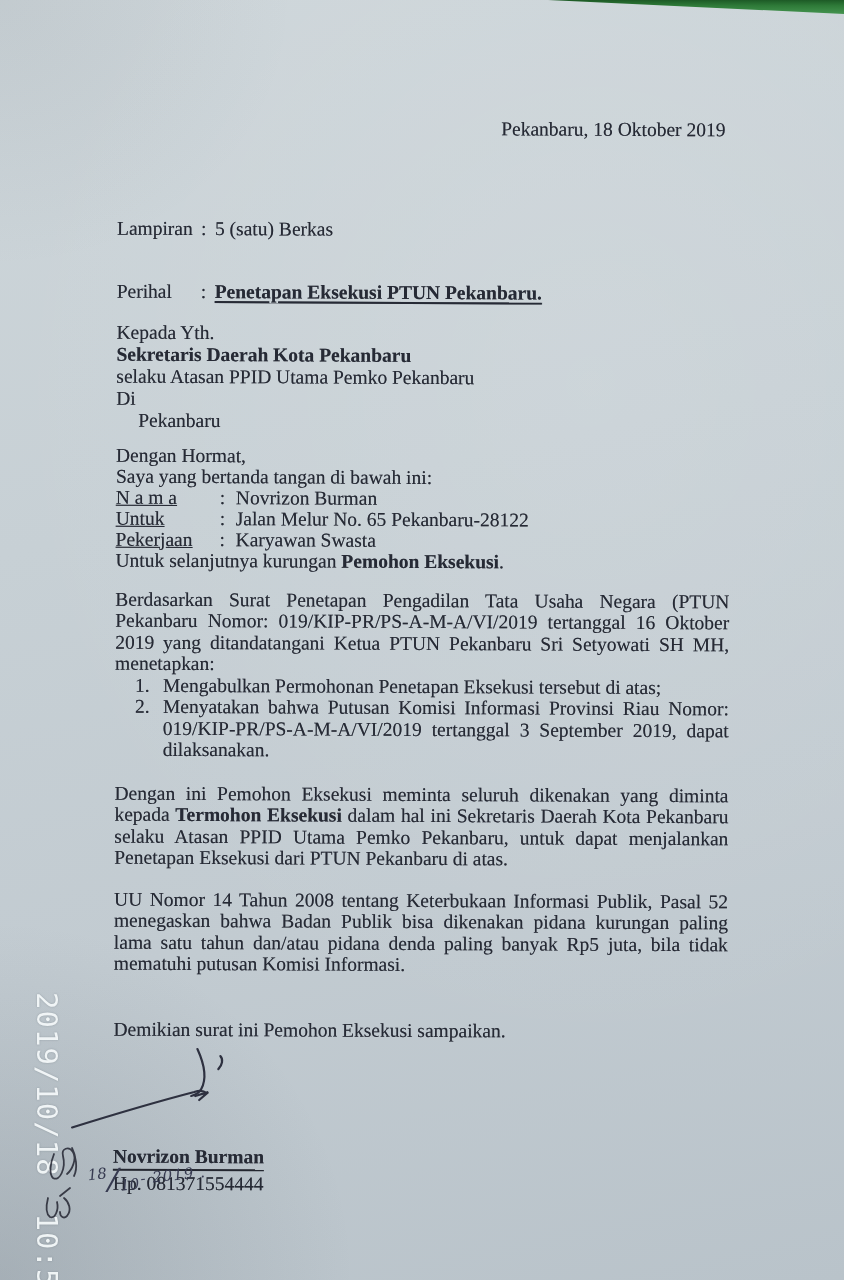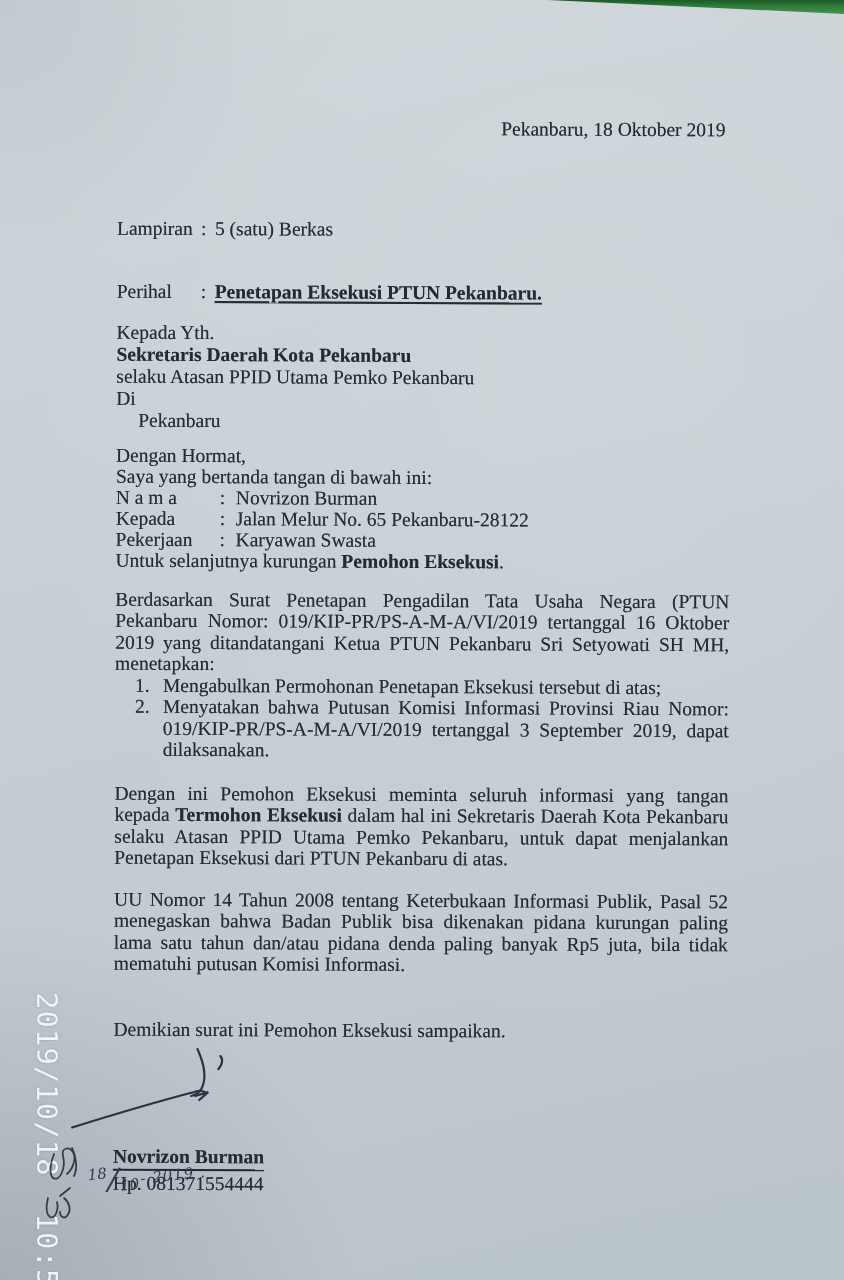--- a/index.html
+++ b/index.html
@@ -30,21 +30,21 @@
   .date{margin-top:118px;text-align:right;padding-right:6px;}
   .b{font-weight:bold;}
   .u{text-decoration:underline;text-decoration-thickness:2px;text-underline-offset:3px;}
   .meta{margin-top:38px;line-height:23px;}
   .kv{display:flex;align-items:baseline;}
   .meta .k{width:84px;flex:none;margin-top:40px;}
   .meta .c{width:14px;flex:none;}
   .recipient{margin-top:19px;line-height:22px;}
   .recipient .city{padding-left:22px;}
   .opening{margin-top:13px;line-height:21px;}
-  .id .k{width:104px;flex:none;}
+  .id .k{width:104px;flex:none;text-decoration:underline;}
   .id .c{width:16px;flex:none;}
   .para{margin-top:18px;text-align:justify;}
   .para.p2{margin-top:22px;}
   .para.p3{margin-top:20px;}
   ol.points{margin:0;padding:0;list-style:none;}
   ol.points li{display:flex;align-items:flex-start;padding-left:20px;}
   ol.points .marker{width:28px;flex:none;}
   ol.points .itxt{flex:1;text-align:justify;}
   .closing{margin-top:44px;}
   .sig-block{margin-top:2px;}
@@ -98,21 +98,21 @@
 
   <div class="opening">
     <div>Dengan Hormat,</div>
     <div>Saya yang bertanda tangan di bawah ini:</div>
     <div class="kv id">
       <span class="k">N a m a</span>
       <span class="c">:</span>
       <span class="v">Novrizon Burman</span>
     </div>
     <div class="kv id">
-      <span class="k">Kepada</span>
+      <span class="k">Untuk</span>
       <span class="c">:</span>
       <span class="v">Jalan Melur No. 65 Pekanbaru-28122</span>
     </div>
     <div class="kv id">
       <span class="k">Pekerjaan</span>
       <span class="c">:</span>
       <span class="v">Karyawan Swasta</span>
     </div>
     <div>
       <span>Untuk selanjutnya kurungan </span><span class="b">Pemohon Eksekusi</span><span>.</span>
@@ -127,21 +127,21 @@
         <span class="itxt">Mengabulkan Permohonan Penetapan Eksekusi tersebut di atas;</span>
       </li>
       <li>
         <span class="marker">2.</span>
         <span class="itxt">Menyatakan bahwa Putusan Komisi Informasi Provinsi Riau Nomor: 019/KIP-PR/PS-A-M-A/VI/2019 tertanggal 3 September 2019, dapat dilaksanakan.</span>
       </li>
     </ol>
   </div>
 
   <div class="para p2">
-    <span>Dengan ini Pemohon Eksekusi meminta seluruh informasi yang tangan kepada </span><span class="b">Termohon Eksekusi</span><span> dalam hal ini Sekretaris Daerah Kota Pekanbaru selaku Atasan PPID Utama Pemko Pekanbaru, untuk dapat menjalankan Penetapan Eksekusi dari PTUN Pekanbaru di atas.</span>
+    <span>Dengan ini Pemohon Eksekusi meminta seluruh dikenakan yang diminta kepada </span><span class="b">Termohon Eksekusi</span><span> dalam hal ini Sekretaris Daerah Kota Pekanbaru selaku Atasan PPID Utama Pemko Pekanbaru, untuk dapat menjalankan Penetapan Eksekusi dari PTUN Pekanbaru di atas.</span>
   </div>
 
   <div class="para p3">UU Nomor 14 Tahun 2008 tentang Keterbukaan Informasi Publik, Pasal 52 menegaskan bahwa Badan Publik bisa dikenakan pidana kurungan paling lama satu tahun dan/atau pidana denda paling banyak Rp5 juta, bila tidak mematuhi putusan Komisi Informasi.</div>
 
   <div class="closing">Demikian surat ini Pemohon Eksekusi sampaikan.</div>
 
   <div class="sig-block">
     <svg class="sig-svg" width="240" height="104" viewBox="0 0 240 104">
       <g fill="none" stroke="#2e3140" stroke-width="2.2" stroke-linecap="round">
         <path d="M 4 86 C 42 74, 88 60, 126 50 C 132 48, 136 49, 138 51"></path>

